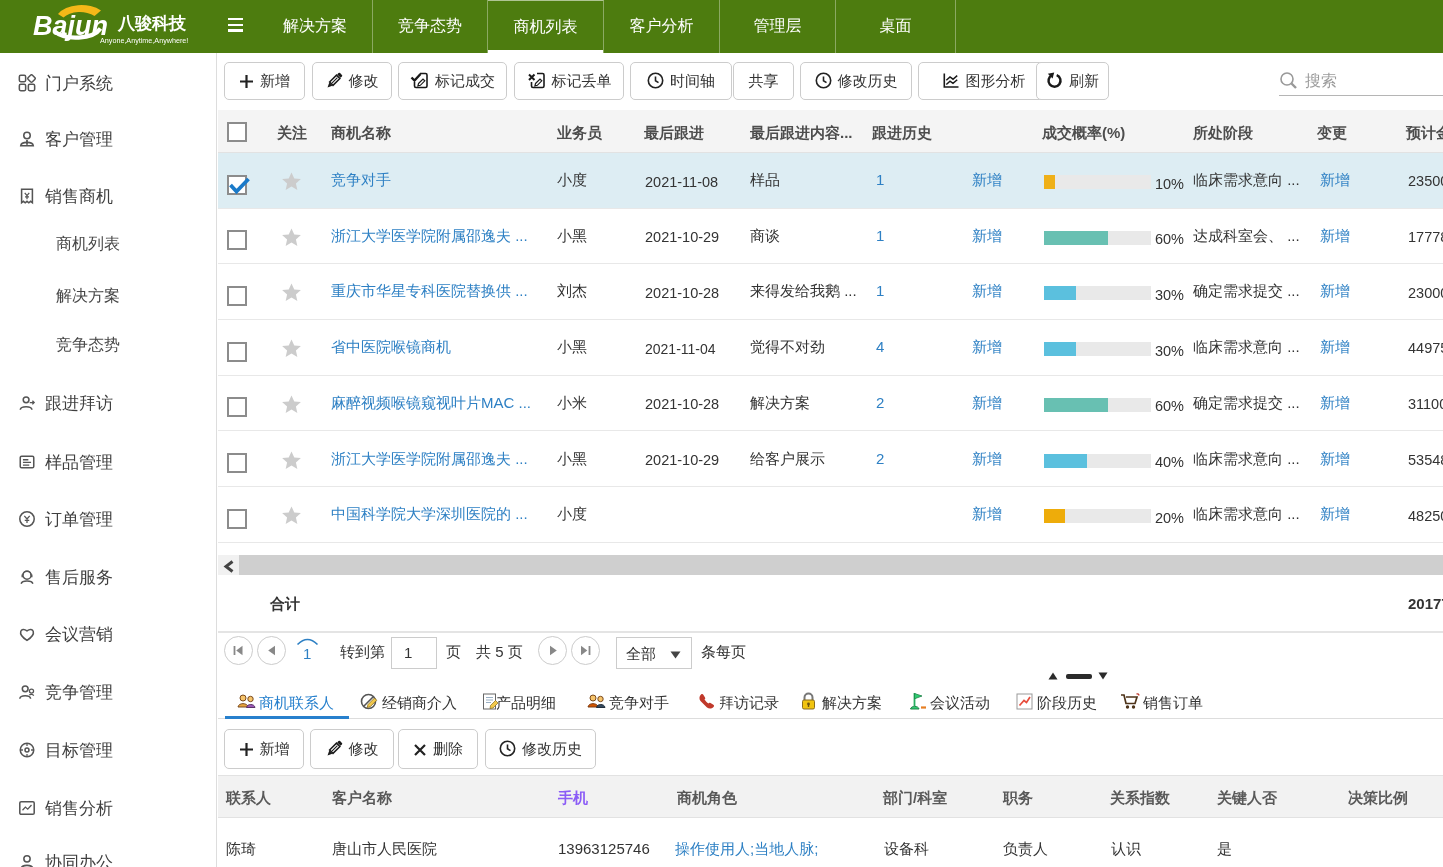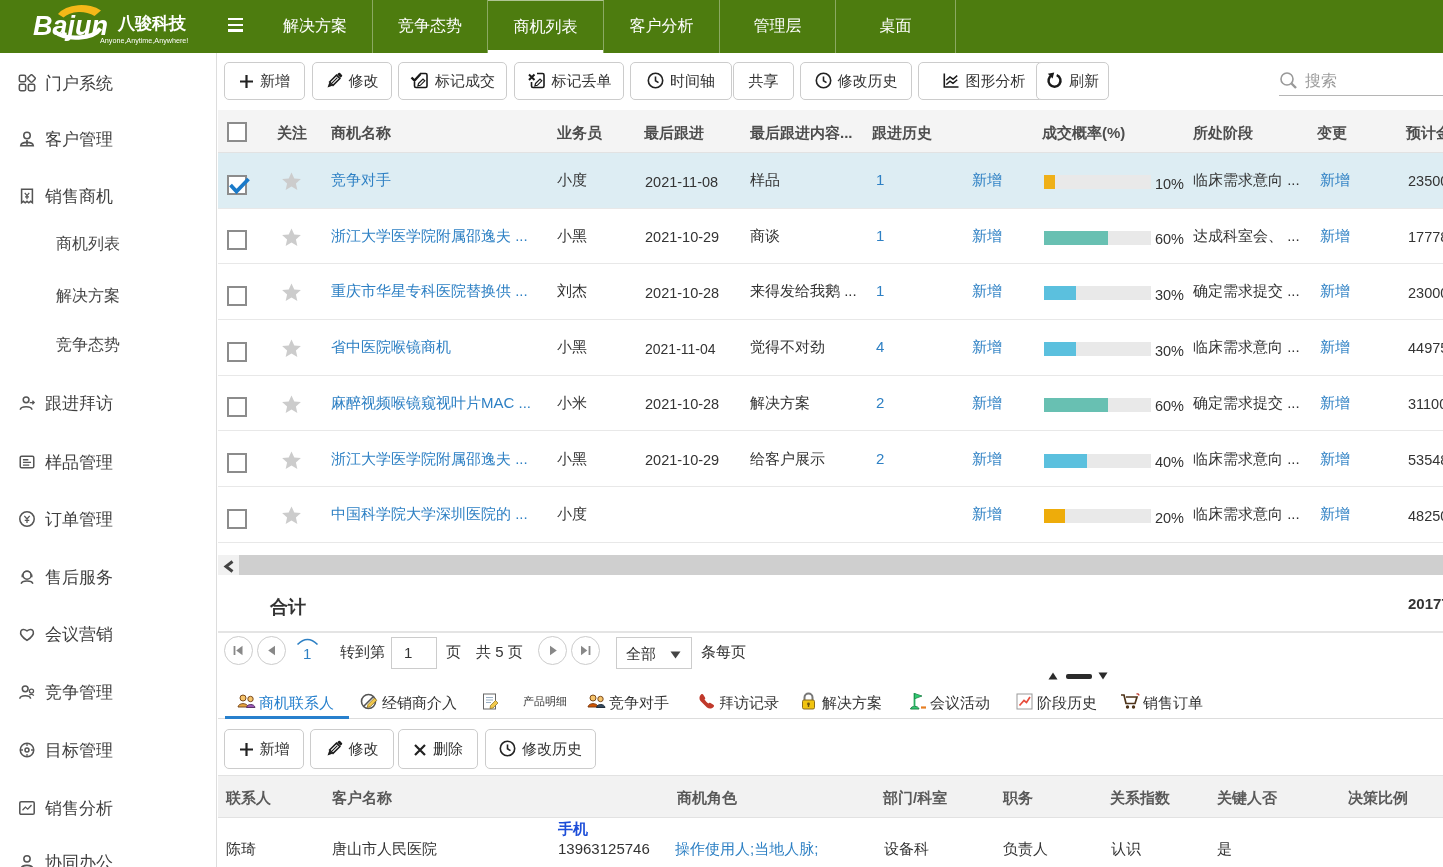--- a/index.html
+++ b/index.html
@@ -305,21 +305,21 @@
 <svg class="abs" style="left:228px;top:176px;" width="23" height="20" viewBox="0 0 23 20">
     <path d="M2.5 9 l6 6.5 L20.5 3" fill="none" stroke="#1a7ac9" stroke-width="3.8"></path>
   </svg>
 
 <div class="abs" style="left:218px;top:555px;width:1225px;height:20px;background:#f1f1f1;"></div>
 <svg class="abs" style="left:223px;top:560px;" width="11" height="13" viewBox="0 0 11 13">
     <path d="M9.5 1.5 L3 6.5 L9.5 11.5" fill="none" stroke="#444" stroke-width="3"></path>
   </svg>
 <div class="abs" style="left:239px;top:555px;width:1204px;height:20px;background:#cfcfcf;"></div>
 
-<div class="abs" style="left:270px;top:595px;font-size:18px;font-weight:bold;color:#333;">合计</div>
+<div class="abs" style="left:270px;top:595px;font-size:15px;font-weight:bold;color:#333;">合计</div>
 <div class="abs" style="left:1408px;top:595px;font-size:15px;font-weight:bold;color:#333;">20177</div>
 <div class="abs" style="left:218px;top:631px;width:1225px;height:2px;background:#e4e4e4;"></div>
 
 <div class="abs" style="left:224px;top:636px;width:29px;height:29px;border:1px solid #ccc;border-radius:50%;background:#fff;"></div>
 <svg class="abs" style="left:233px;top:645px;" width="11" height="11" viewBox="0 0 11 11">
     <path d="M1.5 1 v9" stroke="#888" stroke-width="1.8"></path>
     <path d="M9.5 0.8 v9.4 L3.2 5.5 Z" fill="#888"></path>
   </svg>
 <div class="abs" style="left:257px;top:636px;width:29px;height:29px;border:1px solid #ccc;border-radius:50%;background:#fff;"></div>
 <svg class="abs" style="left:267px;top:645px;" width="9" height="11" viewBox="0 0 9 11">
@@ -370,21 +370,21 @@
     <circle cx="8.5" cy="8.5" r="7" fill="#fff" stroke="#555" stroke-width="1.6"></circle>
     <path d="M3.5 13.5 L13.5 3.5" stroke="#555" stroke-width="1.6"></path>
     <path d="M8 11.5 l6.5-6.5 2.2 2.2 -6.5 6.5 -3 .8 Z" fill="#f2c94c" stroke="#8a6d1d" stroke-width=".8"></path>
   </svg>
 <div class="abs" style="left:382px;top:694px;font-size:15px;color:#333;">经销商介入</div>
 <svg class="abs" style="left:482px;top:693px;" width="17" height="17" viewBox="0 0 17 17">
     <rect x="1.5" y="1" width="12" height="15" fill="#fff" stroke="#666"></rect>
     <path d="M4 4.5 h7 M4 7 h7 M4 9.5 h5" stroke="#9ab0c4" stroke-width="1"></path>
     <path d="M8.5 12.5 l5-5 2.5 2.5 -5 5 -3 .6 Z" fill="#f2c94c" stroke="#8a6d1d" stroke-width=".7"></path>
   </svg>
-<div class="abs" style="left:523px;top:694px;font-size:11px;color:#333;">产品明细</div>
+<div class="abs" style="left:496px;top:694px;font-size:15px;color:#333;">产品明细</div>
 <svg class="abs" style="left:587px;top:693px;" width="19" height="17" viewBox="0 0 19 17">
     <circle cx="6" cy="5" r="3" fill="#f6c46a" stroke="#7a4a1e"></circle>
     <path d="M1 14 C1.5 9.5 10.5 9.5 11 14 Z" fill="#d35400" stroke="#7a3a10"></path>
     <circle cx="13.5" cy="6" r="2.7" fill="#f6c46a" stroke="#7a4a1e"></circle>
     <path d="M9.5 14.5 C10 10.5 17.5 10.5 18 14.5 Z" fill="#34495e" stroke="#222f3d"></path>
   </svg>
 <div class="abs" style="left:609px;top:694px;font-size:15px;color:#333;">竞争对手</div>
 <svg class="abs" style="left:698px;top:693px;" width="17" height="17" viewBox="0 0 17 17">
     <path d="M3 1.5 C1 3.5 1 6 2.5 8 L9 14.5 C11 16 13.5 16 15.5 14 C16.5 13 16 12 15 11.5 L12.5 10 C11.5 9.5 11 9.7 10.5 10.5 C9 9.5 7.5 8 6.5 6.5 C7.3 6 7.5 5.5 7 4.5 L5.5 2 C5 1 4 0.8 3 1.5 Z" fill="#c0392b"></path>
   </svg>
@@ -429,21 +429,21 @@
       <path d="M2 2 l10 10 M12 2 l-10 10" stroke="#222" stroke-width="2.2"></path>
     </svg>删除</div>
 <div class="tbtn" style="left:485px;top:729px;width:111px;height:40px;line-height:38px;"><svg width="17" height="17" viewBox="0 0 17 17">
       <circle cx="8.5" cy="8.5" r="7.2" fill="none" stroke="#222" stroke-width="1.6"></circle>
       <path d="M8.5 4.5 v4.3 l3 1.8" fill="none" stroke="#222" stroke-width="1.6"></path>
     </svg>修改历史</div>
 
 <div class="abs" style="left:218px;top:775px;width:1225px;height:43px;background:#f2f2f2;border-top:1px solid #e2e2e2;border-bottom:1px solid #e2e2e2;"></div>
 <div class="hcell" style="left:226px;top:789px;color:#595959;">联系人</div>
 <div class="hcell" style="left:332px;top:789px;color:#595959;">客户名称</div>
-<div class="hcell" style="left:558px;top:820px;color:#1d4ed8;">手机</div>
+<div class="hcell" style="left:558px;top:789px;color:#8b5cf6;">手机</div>
 <div class="hcell" style="left:677px;top:789px;color:#595959;">商机角色</div>
 <div class="hcell" style="left:883px;top:789px;color:#595959;">部门/科室</div>
 <div class="hcell" style="left:1003px;top:789px;color:#595959;">职务</div>
 <div class="hcell" style="left:1110px;top:789px;color:#595959;">关系指数</div>
 <div class="hcell" style="left:1217px;top:789px;color:#595959;">关键人否</div>
 <div class="hcell" style="left:1348px;top:789px;color:#595959;">决策比例</div>
 <div class="cell" style="left:226px;top:840px;">陈琦</div>
 <div class="cell" style="left:332px;top:840px;">唐山市人民医院</div>
 <div class="cell" style="left:558px;top:840px;">13963125746</div>
 <div class="cell" style="left:675px;top:840px;"><a class="lnk">操作使用人;当地人脉;</a></div>

